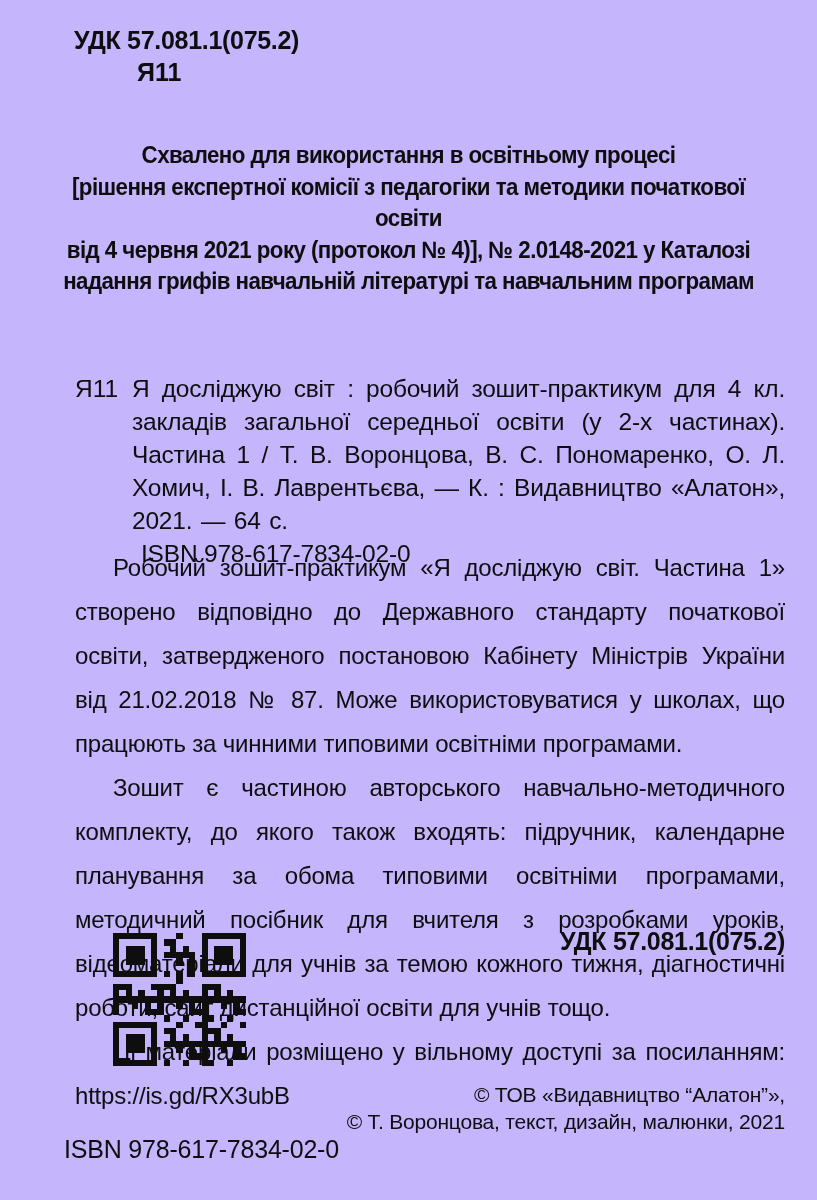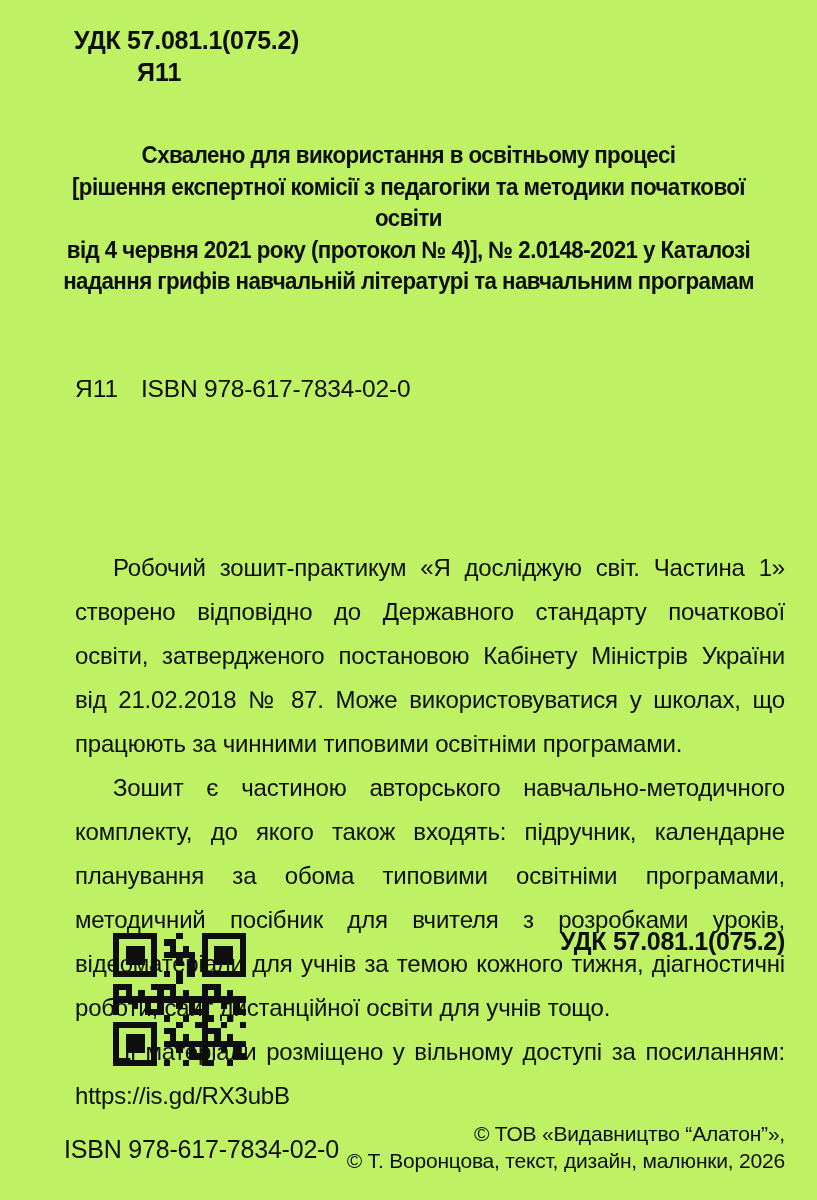--- a/index.html
+++ b/index.html
@@ -5,21 +5,21 @@
   html,body{margin:0;padding:0;}
   body{
     width:817px;height:1200px;
     background:#ffffff;
     font-family:"Liberation Sans","DejaVu Sans",sans-serif;
     color:#0e0e0e;
     position:relative;
     overflow:hidden;
     -webkit-font-smoothing:antialiased;
   }
-  .page{position:absolute;inset:0;background:#bef264;}
+  .page{position:absolute;inset:0;background:#c4b5fd;}
   .abs{position:absolute;}
   .udk-top{
     left:74px;top:26px;
     font-size:25px;font-weight:700;letter-spacing:-0.3px;
   }
   .ya11-top{
     left:137px;top:58px;
     font-size:25px;font-weight:700;
   }
   .approval{
@@ -54,21 +54,21 @@
     text-align:justify;
     text-indent:38px;
   }
   .udk-bottom{
     right:32px;top:927px;
     font-size:25px;font-weight:700;letter-spacing:-0.3px;
   }
   .qr{left:113px;top:933px;width:133px;height:133px;}
   .qr svg{display:block;width:100%;height:100%;}
   .copyright{
-    right:32px;top:1121px;
+    right:32px;top:1082px;
     text-align:right;
     font-size:21px;line-height:26.5px;
     letter-spacing:-0.2px;
   }
   .isbn-bottom{
     left:64px;top:1135px;
     font-size:25px;letter-spacing:-0.2px;
   }
 </style>
 </head>
@@ -81,20 +81,21 @@
 
   <div class="abs approval">
     <div>Схвалено для використання в освітньому процесі</div>
     <div>[рішення експертної комісії з педагогіки та методики початкової освіти</div>
     <div>від 4 червня 2021 року (протокол № 4)],  № 2.0148-2021 у Каталозі</div>
     <div>надання грифів навчальній літературі та навчальним програмам</div>
   </div>
 
   <div class="abs biblio">
     <span class="ya-label">Я11</span>
+    <div class="biblio-text">Я досліджую світ : робочий зошит-практикум для 4 кл. закладів загальної середньої освіти (у 2-х частинах). Частина 1 / Т. В. Воронцова, В. С. Пономаренко, О. Л. Хомич, І. В. Лаврентьєва, — К. : Видавництво «Алатон», 2021. — 64 с.</div>
     <div class="biblio-isbn">ISBN 978-617-7834-02-0</div>
   </div>
 
   <div class="abs body-text">
     <p>Робочий зошит-практикум «Я досліджую світ. Частина 1» створено відповідно до Державного стандарту початкової освіти, затвердженого постановою Кабінету Міністрів України від 21.02.2018 № 87. Може використовуватися у школах, що працюють за чинними типовими освітніми програмами.</p>
     <p>Зошит є частиною авторського навчально-методичного комплекту, до якого також входять: підручник, календарне планування за обома типовими освітніми програмами, методичний посібник для вчителя з розробками уроків, відеоматеріали для учнів за темою кожного тижня, діагностичні роботи, сайт дистанційної освіти для учнів тощо.</p>
     <p><span>Ці матеріали розміщено у вільному доступі за посиланням:</span> <span>https://is.gd/RX3ubB</span></p>
   </div>
 
   <div class="abs udk-bottom">УДК 57.081.1(075.2)</div>
@@ -321,18 +322,18 @@
         <rect x="8" y="20" width="1" height="1"></rect>
         <rect x="11" y="20" width="1" height="1"></rect>
         <rect x="14" y="20" width="1" height="1"></rect>
         <rect x="15" y="20" width="1" height="1"></rect>
         <rect x="18" y="20" width="1" height="1"></rect>
       </svg>
     </div>
 
   <div class="abs copyright">
     <div>© ТОВ «Видавництво “Алатон”»,</div>
-    <div>© Т. Воронцова, текст, дизайн, малюнки, 2026</div>
+    <div>© Т. Воронцова, текст, дизайн, малюнки, 2021</div>
   </div>
 
   <div class="abs isbn-bottom">ISBN 978-617-7834-02-0</div>
 
 </div>
 
 </body></html>

